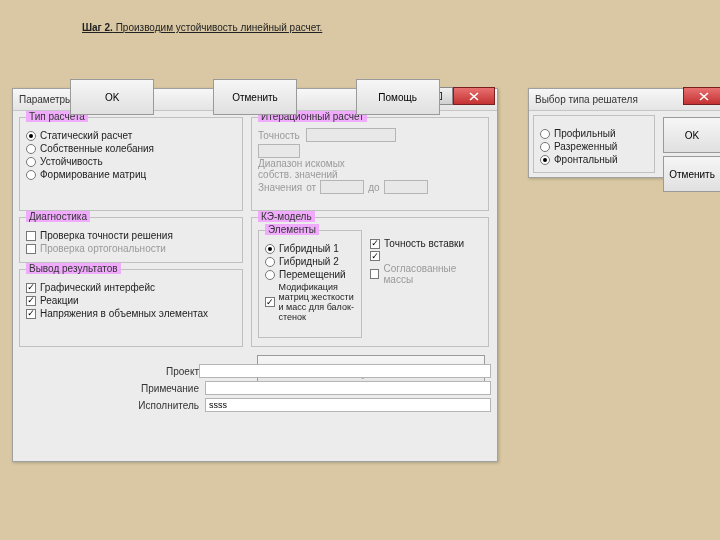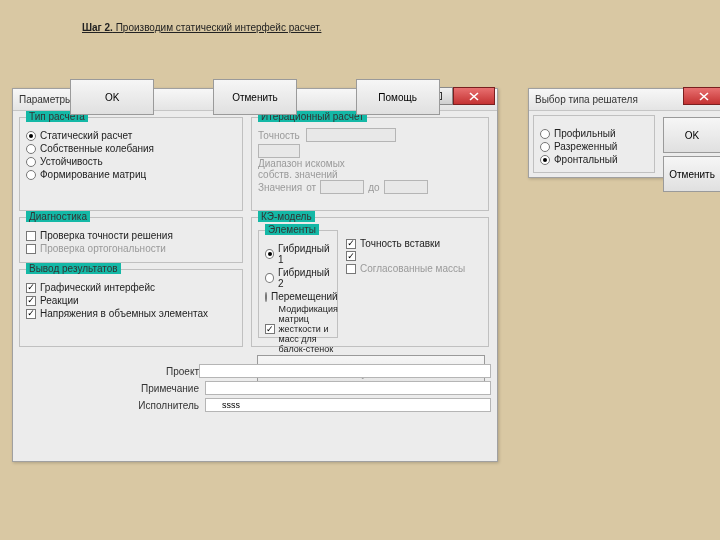--- a/index.html
+++ b/index.html
@@ -12,40 +12,40 @@
   .titlebar { height: 22px; background: linear-gradient(#f7f7f7,#e4e4e4); border-bottom: 1px solid #c5c5c5; display: flex; align-items: center; padding: 0 6px; position: relative; }
   .titlebar-text { font-size: 10px; color: #333; }
   .win-btns { position: absolute; right: 2px; top: -2px; display: flex; gap: 0; }
   .win-btn { width: 30px; height: 18px; border: 1px solid #8a8a8a; display: flex; align-items: center; justify-content: center; font-size: 10px; }
   .win-min, .win-max { background: linear-gradient(#f0f0f0,#d0d0d0); }
   .win-close { width: 42px; height: 18px; background: linear-gradient(#e87070,#c43232); border-color: #7a1f1f; color: #fff; font-weight: bold; }
   .win-close svg, .win-min svg, .win-max svg { display: block; }
 
   .body { position: relative; padding: 6px; }
   .group { position: absolute; border: 1px solid #c0c0c0; padding: 10px 6px 6px; }
-  .group-title { position: absolute; top: -7px; left: 6px; background: #14b8a6; padding: 0 3px; font-size: 10px; color: #333; }
+  .group-title { position: absolute; top: -7px; left: 6px; background: #f0abfc; padding: 0 3px; font-size: 10px; color: #333; }
   .radio, .check { display: flex; align-items: center; gap: 4px; margin: 2px 0; }
   .radio-ind { width: 10px; height: 10px; border: 1px solid #777; border-radius: 50%; display: inline-flex; align-items: center; justify-content: center; background: #fff; }
   .radio-ind.sel::after { content: ""; width: 4px; height: 4px; background: #000; border-radius: 50%; }
   .check-ind { width: 10px; height: 10px; border: 1px solid #777; background: #fff; display: inline-flex; align-items: center; justify-content: center; }
   .check-ind.sel::after { content: "✓"; font-size: 9px; line-height: 1; color: #000; }
   .label { font-size: 10px; color: #222; }
   .disabled .label, .disabled { color: #9a9a9a; }
 
   .tfield { border: 1px solid #b5b5b5; background: #fff; height: 14px; display: inline-block; }
   .tfield.gray { background: #e8e8e8; }
 
   .row-label { text-align: right; font-size: 10px; color: #333; }
   .btn { border: 1px solid #9a9a9a; background: linear-gradient(#f6f6f6,#e0e0e0); height: 36px; padding: 0 12px; display: inline-flex; align-items: center; justify-content: center; font-size: 10px; }
 </style>
 </head>
 <body>
 
 <div class="header">
-  <span class="step">Шаг 2.</span><span class="rest"> Производим статический интерфейс расчет.</span>
+  <span class="step">Шаг 2.</span><span class="rest"> Производим устойчивость линейный расчет.</span>
 </div>
 
 <div class="window" style="left:12px; top:88px; width:486px; height:374px;">
   <div class="titlebar">
     <span class="titlebar-text">Параметры расчета</span>
     <div class="win-btns">
       <div class="win-btn win-min">
           <svg width="10" height="10">
             <line x1="2" y1="7" x2="8" y2="7" stroke="#333" stroke-width="1.4"></line>
           </svg>
@@ -131,21 +131,21 @@
         </div>
       <div class="check">
           <span class="check-ind sel"></span>
           <span class="label">Напряжения в объемных элементах</span>
         </div>
     </div>
 
     <div class="group" style="left:238px; top:106px; width:238px; height:130px;">
       <div class="group-title">КЭ-модель</div>
       <div style="display:flex; gap:8px;">
-        <div class="group" style="position:relative; left:0; width:80px; height:108px; margin-top:2px;">
+        <div class="group" style="position:relative; left:0; width:104px; height:108px; margin-top:2px;">
           <div class="group-title">Элементы</div>
           <div class="radio">
               <span class="radio-ind sel"></span>
               <span class="label">Гибридный 1</span>
             </div>
           <div class="radio">
               <span class="radio-ind"></span>
               <span class="label">Гибридный 2</span>
             </div>
           <div class="radio">
@@ -183,21 +183,21 @@
       <div style="display:flex; align-items:center; gap:0; margin:3px 0;">
         <div class="row-label" style="width:180px;">Проект</div>
         <div class="tfield" style="flex:1;"></div>
       </div>
       <div style="display:flex; align-items:center; gap:6px; margin:3px 0;">
         <div class="row-label" style="width:180px;">Примечание</div>
         <div class="tfield" style="flex:1;"></div>
       </div>
       <div style="display:flex; align-items:center; gap:6px; margin:3px 0;">
         <div class="row-label" style="width:180px;">Исполнитель</div>
-        <div class="tfield" style="flex:1; padding-left:16px; font-size:9px; line-height:12px;">ssss</div>
+        <div class="tfield" style="flex:1; padding-left:3px; font-size:9px; line-height:12px;">ssss</div>
       </div>
     </div>
 
     <div style="position:absolute; left:0; right:0; bottom:8px; display:flex; justify-content:space-around; padding: 0 28px;">
       <div class="btn" style="width:84px;">
           <span>OK</span>
         </div>
       <div class="btn" style="width:84px;">
           <span>Отменить</span>
         </div>

